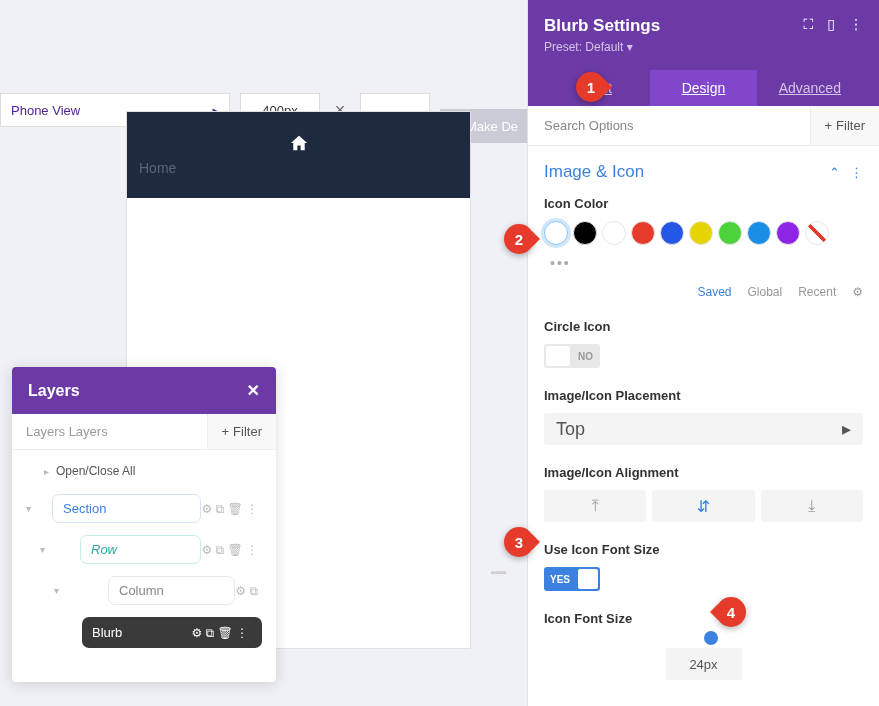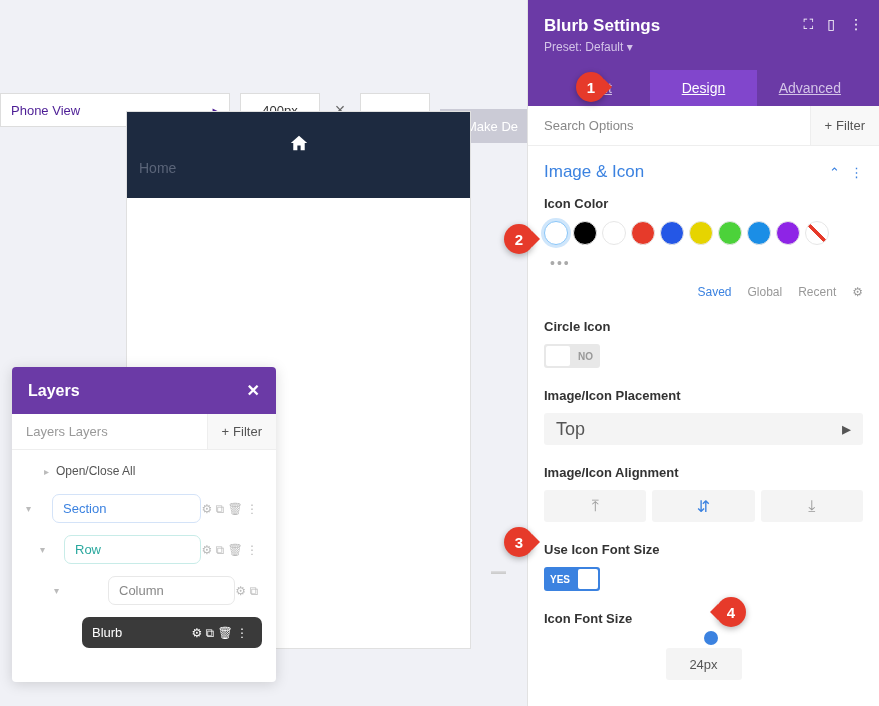--- a/index.html
+++ b/index.html
@@ -23,21 +23,21 @@
 .layers-panel { position: absolute; top: 367px; left: 12px; width: 264px; background: #fff; border-radius: 4px; box-shadow: 0 2px 14px rgba(0,0,0,0.15); }
 .layers-header { background: #6b3aa6; color: #fff; padding: 14px 16px; display: flex; justify-content: space-between; align-items: center; border-radius: 4px 4px 0 0; font-size: 16px; font-weight: 600; }
 .layers-search-row { display: flex; border-bottom: 1px solid #eee; }
 .layers-search { flex: 1; padding: 10px 14px; font-size: 13px; color: #999; }
 .filter-btn { padding: 10px 14px; font-size: 13px; color: #555; border-left: 1px solid #eee; background: #f8f8f8; display: flex; align-items: center; gap: 4px; }
 .layers-body { padding: 10px 14px 28px; }
 .open-close { font-size: 12px; color: #555; padding: 4px 0 10px 18px; display: flex; align-items: center; }
 .layer-row { display: flex; align-items: center; padding: 6px 0; font-size: 13px; }
 .layer-label { flex: 1; padding: 6px 10px; border-radius: 7px; }
 .layer-section .layer-label { color: #3b82e0; border: 1px solid #d4e3f8; margin-left: 14px; }
-.layer-rowrow .layer-label { color: #2aa89e; border: 1px solid #c8ece8; margin-left: 12px; }
+.layer-rowrow .layer-label { color: #2aa89e; border: 1px solid #c8ece8; margin-left: 28px; font-style: italic; }
 .layer-column .layer-label { color: #888; border: 1px solid #e8e8e8; margin-left: 42px; }
 .layer-blurb { margin-left: 56px; }
 .layer-blurb .layer-label { background: #3a3a3a; color: #fff; display: flex; align-items: center; justify-content: space-between; padding: 8px 10px; }
 .layer-icons { display: flex; gap: 8px; color: #bbb; font-size: 12px; padding-right: 4px; }
 .layer-icons.dark { color: #fff; }
 .chevron { color: #bbb; font-size: 10px; width: 12px; }
 
 
 .settings-panel { position: absolute; top: 0; right: 0; width: 352px; height: 706px; background: #fff; border-left: 1px solid #e2e2e2; display: flex; flex-direction: column; }
 .settings-top { background: #6b3aa6; color: #fff; padding: 16px 16px 0; }

